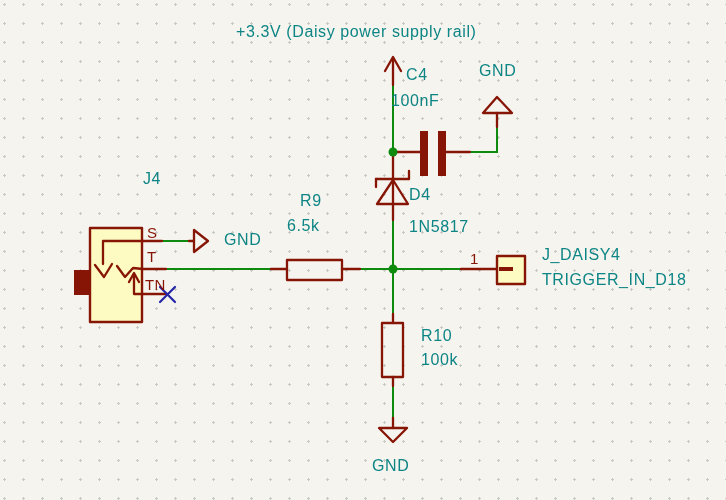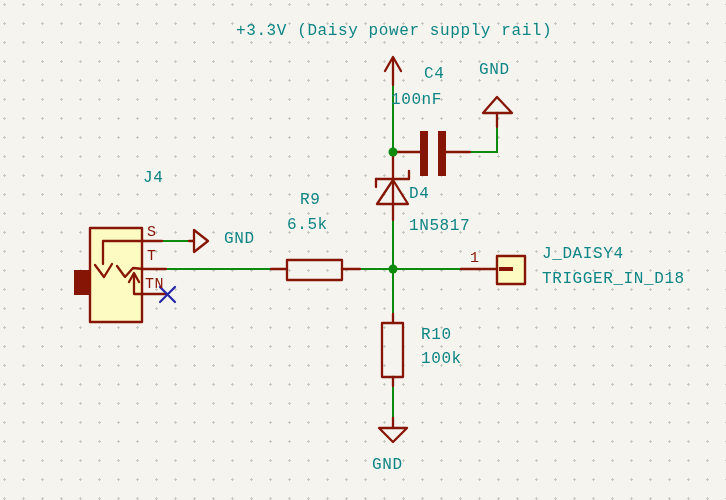--- a/index.html
+++ b/index.html
@@ -4,21 +4,21 @@
 <style>
   html,body{margin:0;padding:0;}
   .schematic-canvas{
     position:relative;
     width:726px;height:500px;
     background-color:#F5F4EF;
     background-image:radial-gradient(circle,#C9C9C3 1.1px,transparent 1.4px);
     background-size:19px 19px;
     background-position:14px 14px;
     overflow:hidden;
-    font-family:Liberation Mono, monospace;
+    font-family:Liberation Sans, sans-serif;
   }
   svg.sch{position:absolute;left:0;top:0;}
   .lbl{
     position:absolute;
     color:#0E8585;
     font-size:16px;
     letter-spacing:0.6px;
     line-height:1.1;
     white-space:nowrap;
     user-select:none;
@@ -128,21 +128,21 @@
       <rect class="sym-fill" x="497" y="256" width="28" height="28"></rect>
       <line x1="499" y1="269" x2="513" y2="269" stroke="#871505" stroke-width="4"></line>
     </g>
 
     <circle class="junction" cx="393" cy="152" r="4.5"></circle>
     <circle class="junction" cx="393" cy="269" r="4.5"></circle>
   </svg>
 
   <div class="lbl" style="left:236px;top:23px;">+3.3V (Daisy power supply rail)</div>
 
-  <div class="lbl" style="left:424px;top:66px;">C4</div>
+  <div class="lbl" style="left:406px;top:66px;">C4</div>
   <div class="lbl" style="left:391px;top:92px;">100nF</div>
 
   <div class="lbl" style="left:479px;top:62px;">GND</div>
 
   <div class="lbl" style="left:409px;top:186px;text-align:center;">D4</div>
   <div class="lbl" style="left:409px;top:218px;">1N5817</div>
 
   <div class="lbl" style="left:95px;top:170px;margin-left:48px;">J4</div>
 
   <div class="lbl" style="left:224px;top:231px;">GND</div>

